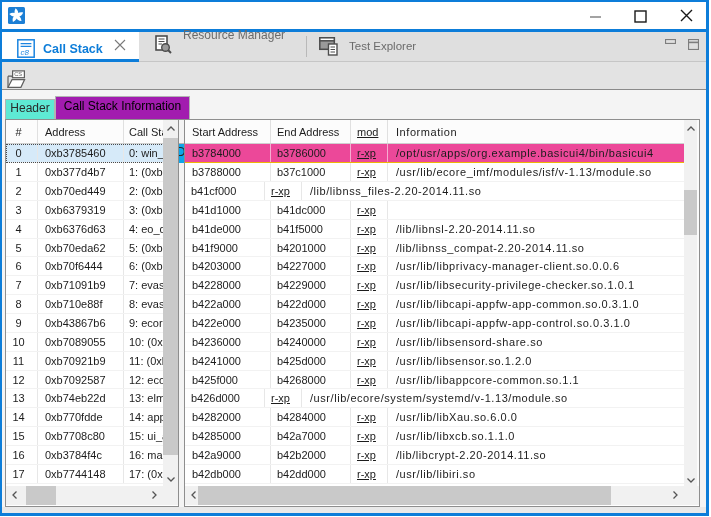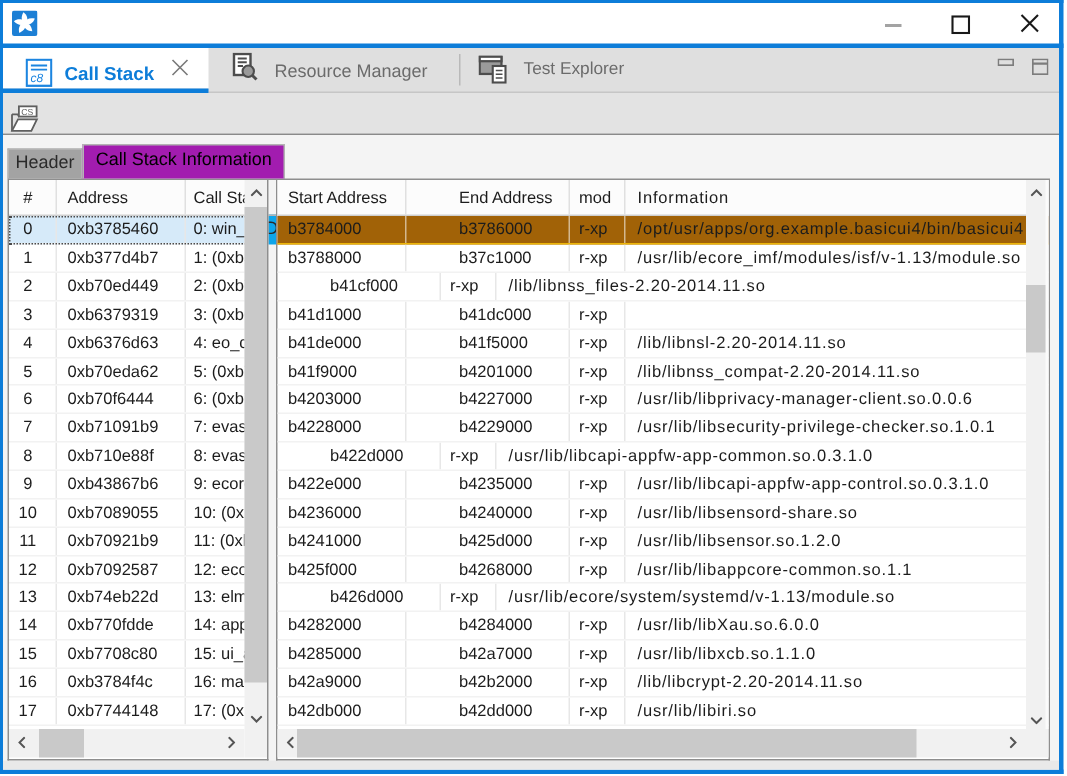--- a/index.html
+++ b/index.html
@@ -15,36 +15,36 @@
 #titlebar { left:2px; top:2px; width:704px; height:27px; background:#fff; }
 #titleline { left:0; top:29px; width:709px; height:3px; background:#0d7dd9; }
 
 
 #tabstrip { left:2px; top:32px; width:704px; height:30px; background:#dfdfdf; }
 #tabstrip-bottom { left:139px; top:61px; width:567px; height:1px; background:#c6c6c6; }
 #atab { left:2px; top:32px; width:137px; height:27px; background:#ffffff; }
 #atab-line { left:2px; top:59px; width:137px; height:3px; background:#0d7dd9; }
 .tabtxt { font-size:12px; color:#6b6b6b; }
 #cs-label { left:43px; top:42px; font-size:12.5px; font-weight:bold; color:#0d7dd9; }
-#rm-label { left:183px; top:40px;text-align:right; }
+#rm-label { left:183px; top:28px;text-align:right; }
 #te-label { left:349px; top:40px; font-size:11.5px; }
 #tab-div { left:306px; top:36px; width:1px; height:21px; background:#b9b9b9; }
 
 
 #toolbar { left:2px; top:62px; width:704px; height:27px; background:#e3e3e3; }
 #toolbar-line { left:2px; top:89px; width:704px; height:1px; background:#8a8a8a; }
 
 
 #panel { left:2px; top:90px; width:704px; height:423px; background:#f4f4f4; }
 #bstrip { left:2px; top:507px; width:704px; height:6px; background:#e9e9e9; }
 
 
 .itab { position:absolute; font-size:12px; text-align:center;
   border:1px solid #b3b3b3; border-bottom:none; }
-#itab1 { left:5px; top:99px; width:50px; height:20px; background:#a3a3a3;
+#itab1 { left:5px; top:99px; width:50px; height:20px; background:#5eead4;
   color:#2a2a2a; line-height:16px; }
 #itab2 { left:55px; top:96px; width:135px; height:23px; background:#a21caf;
   color:#000; line-height:18px; z-index:3; }
 #itab3 { left:174px; top:99px; width:93px; height:20px; background:#0ea5e9;
   color:#2a2a2a; line-height:16px;margin-top:44px; }
 #topline { left:5px; top:119px; width:695px; height:1px; background:#8e8e8e; z-index:2; }
 
 
 .tbl { position:absolute; top:120px; background:#fff;
   border:1px solid #8e8e8e; border-top:none; font-size:11px; color:#1c1c1c; }
@@ -54,26 +54,26 @@
   border-bottom:1px solid #cfcfcf; }
 .thead > div { border-right:1px solid #e0e0e0; overflow:hidden; white-space:nowrap; }
 .lrow, .rrow { display:flex; height:19px; line-height:18px;
   border-bottom:1px solid #f2f2f2; overflow:hidden; }
 .lrow > div, .rrow > div { border-right:1px solid #e7e7e7;
   overflow:hidden; white-space:nowrap; }
 .lc0 { width:32px; text-align:center; padding-right:6px; flex:none; }
 .lc1 { width:86px; padding-left:7px; flex:none; }
 .lc2 { flex:1; padding-left:5px; border-right:none !important; }
 .rc0 { width:86px; padding-left:7px; flex:none; }
-.rc1 { width:80px; padding-left:6px; flex:none;margin-left:29px; }
-.rc2 { width:37px; padding-left:6px; flex:none; }
+.rc1 { width:80px; padding-left:6px; flex:none; }
+.rc2 { width:37px; padding-left:6px; flex:none;text-decoration:underline; }
 .rc3 { flex:1; padding-left:8px; letter-spacing:0.55px; border-right:none !important; }
 .lrow:nth-of-type(7), .rrow:nth-of-type(7), .lrow:nth-of-type(14), .rrow:nth-of-type(14) { height:18px; }
 .sel { background:#d6eaf9; outline:1px dotted #4a4a4a; outline-offset:-1px; }
-.gold { background:#a16207; border-bottom-color:#edb608 !important; }
+.gold { background:#ec4899; border-bottom-color:#edb608 !important; }
 .gold > div { border-right-color:rgba(255,255,255,0.55) !important; }
 
 
 .sb { position:absolute; background:#f1f1f1; z-index:4; }
 .sb-thumb { position:absolute; background:#c9c9c9; }
 .sbi { position:absolute; }
 
 #lvsb { right:0; top:0; width:15px; height:366px; }
 #lhsb { left:0; top:366px; width:157px; height:19px; }
 #lcorner { right:0; top:366px; width:15px; height:19px; background:#f1f1f1;
@@ -331,20 +331,21 @@
         <div class="rc2">r-xp</div>
         <div class="rc3">/usr/lib/libprivacy-manager-client.so.0.0.6</div>
       </div>
 <div class="rrow">
         <div class="rc0">b4228000</div>
         <div class="rc1">b4229000</div>
         <div class="rc2">r-xp</div>
         <div class="rc3">/usr/lib/libsecurity-privilege-checker.so.1.0.1</div>
       </div>
 <div class="rrow">
+        <div class="rc0">b422a000</div>
         <div class="rc1">b422d000</div>
         <div class="rc2">r-xp</div>
         <div class="rc3">/usr/lib/libcapi-appfw-app-common.so.0.3.1.0</div>
       </div>
 <div class="rrow">
         <div class="rc0">b422e000</div>
         <div class="rc1">b4235000</div>
         <div class="rc2">r-xp</div>
         <div class="rc3">/usr/lib/libcapi-appfw-app-control.so.0.3.1.0</div>
       </div>

